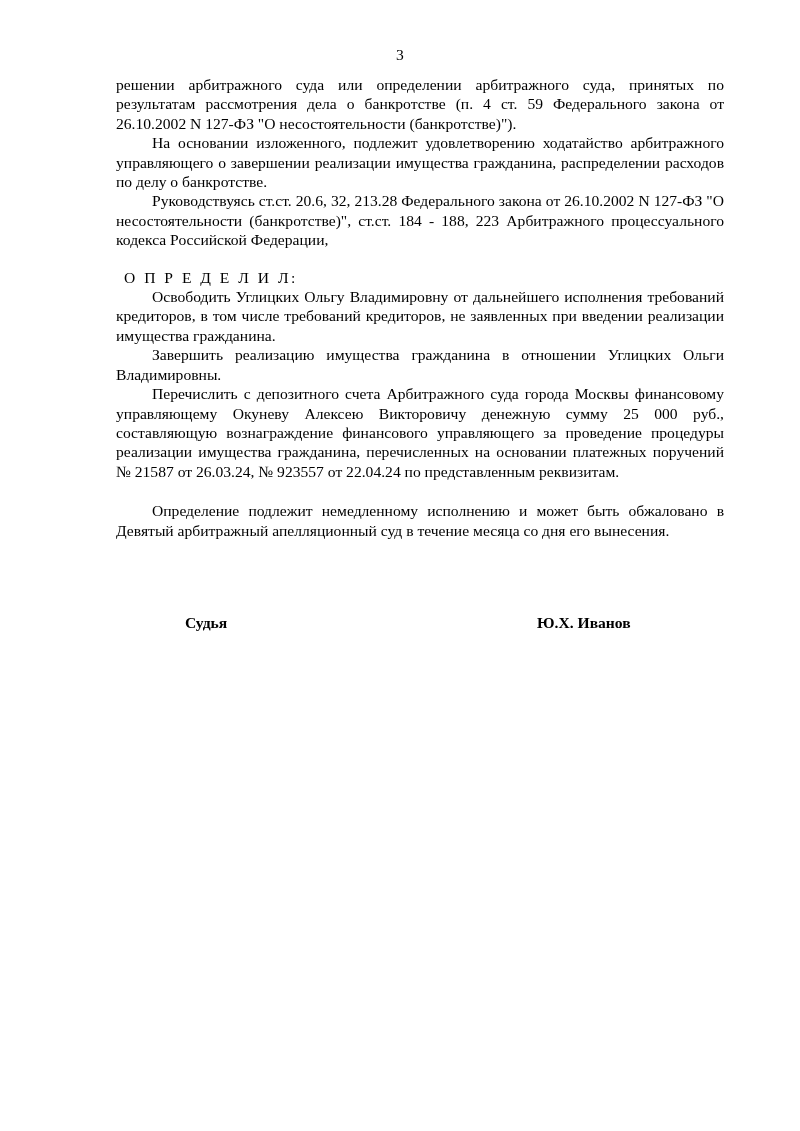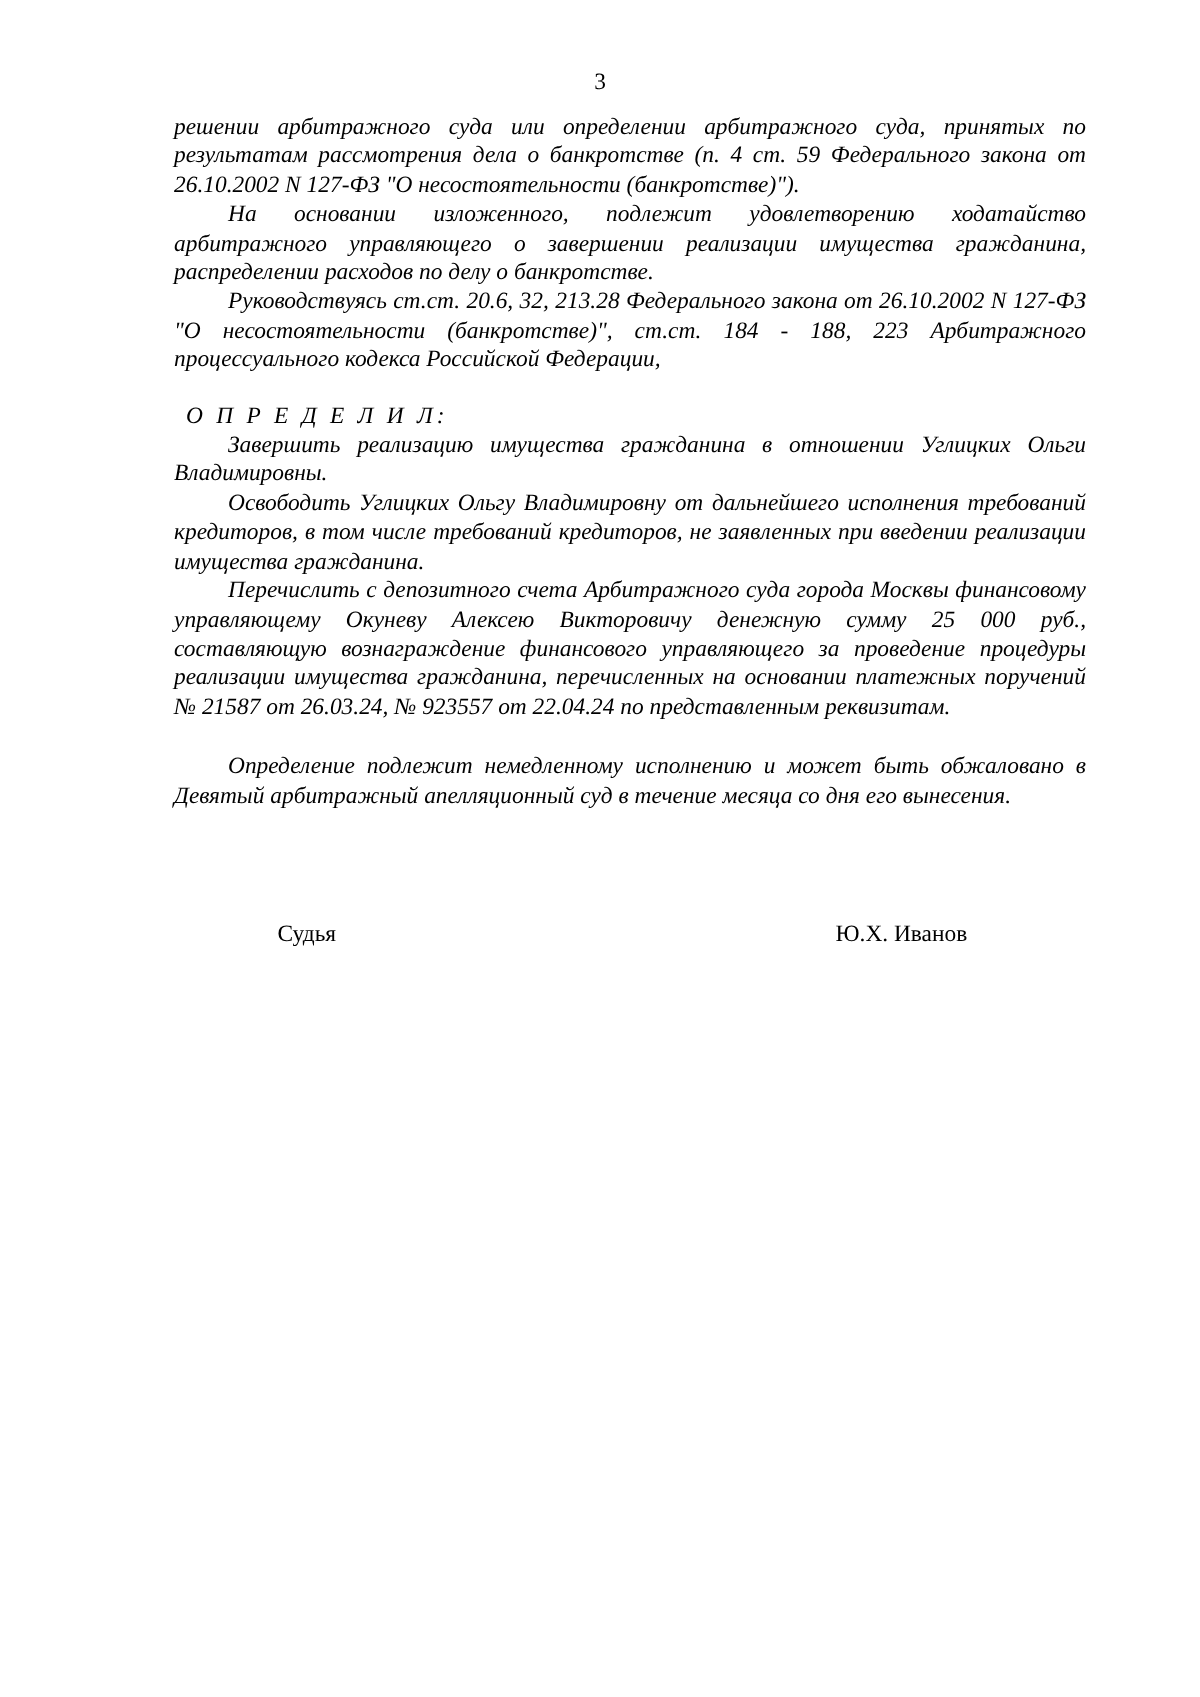--- a/index.html
+++ b/index.html
@@ -11,52 +11,52 @@
     .page-number {
       position: absolute; top: 45px; left: 0; width: 800px; text-align: center;
       font-size: 15.6px; line-height: 20px;
     }
     .content {
       position: absolute; left: 116px; top: 75px; width: 608px;
     }
     p {
       margin: 0; text-align: justify; line-height: 19.4px;
       text-align-last: left;
-      font-style: italic;
     }
     p.indent { text-indent: 36px; }
     .gap-small { height: 18px; }
     .heading {
       text-align: left; letter-spacing: 2.5px; line-height: 19.4px; margin: 0;
       padding-left: 8px;
     }
     .gap-para { height: 20px; }
     .signature {
       position: absolute; top: 613px; left: 0; width: 646px; height: 20px;
       line-height: 20px;
+      font-weight: bold;
     }
     .sig-title { position: absolute; left: 185px; }
-    .sig-name { position: absolute; left: 557px; }
+    .sig-name { position: absolute; left: 537px; }
   </style>
 </head>
 <body>
 
 <div>
   <div class="page-number">3</div>
 
   <div class="content">
     <p>решении арбитражного суда или определении арбитражного суда, принятых по результатам рассмотрения дела о банкротстве (п. 4 ст. 59 Федерального закона от 26.10.2002 N 127-ФЗ "О несостоятельности (банкротстве)").</p>
     <p class="indent">На основании изложенного, подлежит удовлетворению ходатайство арбитражного управляющего о завершении реализации имущества гражданина, распределении расходов по делу о банкротстве.</p>
     <p class="indent">Руководствуясь ст.ст. 20.6, 32, 213.28 Федерального закона от 26.10.2002 N 127-ФЗ "О несостоятельности (банкротстве)", ст.ст. 184 - 188, 223 Арбитражного процессуального кодекса Российской Федерации,</p>
 
     <div class="gap-small"></div>
     <p class="heading">О П Р Е Д Е Л И Л:</p>
 
+    <p class="indent">Освободить Углицких Ольгу Владимировну от дальнейшего исполнения требований кредиторов, в том числе требований кредиторов, не заявленных при введении реализации имущества гражданина.</p>
     <p class="indent">Завершить реализацию имущества гражданина в отношении Углицких Ольги Владимировны.</p>
-    <p class="indent">Освободить Углицких Ольгу Владимировну от дальнейшего исполнения требований кредиторов, в том числе требований кредиторов, не заявленных при введении реализации имущества гражданина.</p>
     <p class="indent">Перечислить с депозитного счета Арбитражного суда города Москвы финансовому управляющему Окуневу Алексею Викторовичу денежную сумму 25 000 руб., составляющую вознаграждение финансового управляющего за проведение процедуры реализации имущества гражданина, перечисленных на основании платежных поручений № 21587 от 26.03.24, № 923557 от 22.04.24 по представленным реквизитам.</p>
 
     <div class="gap-para"></div>
     <p class="indent">Определение подлежит немедленному исполнению и может быть обжаловано в Девятый арбитражный апелляционный суд в течение месяца со дня его вынесения.</p>
   </div>
 
   <div class="signature">
     <span class="sig-title">Судья</span>
     <span class="sig-name">Ю.Х. Иванов</span>
   </div>

